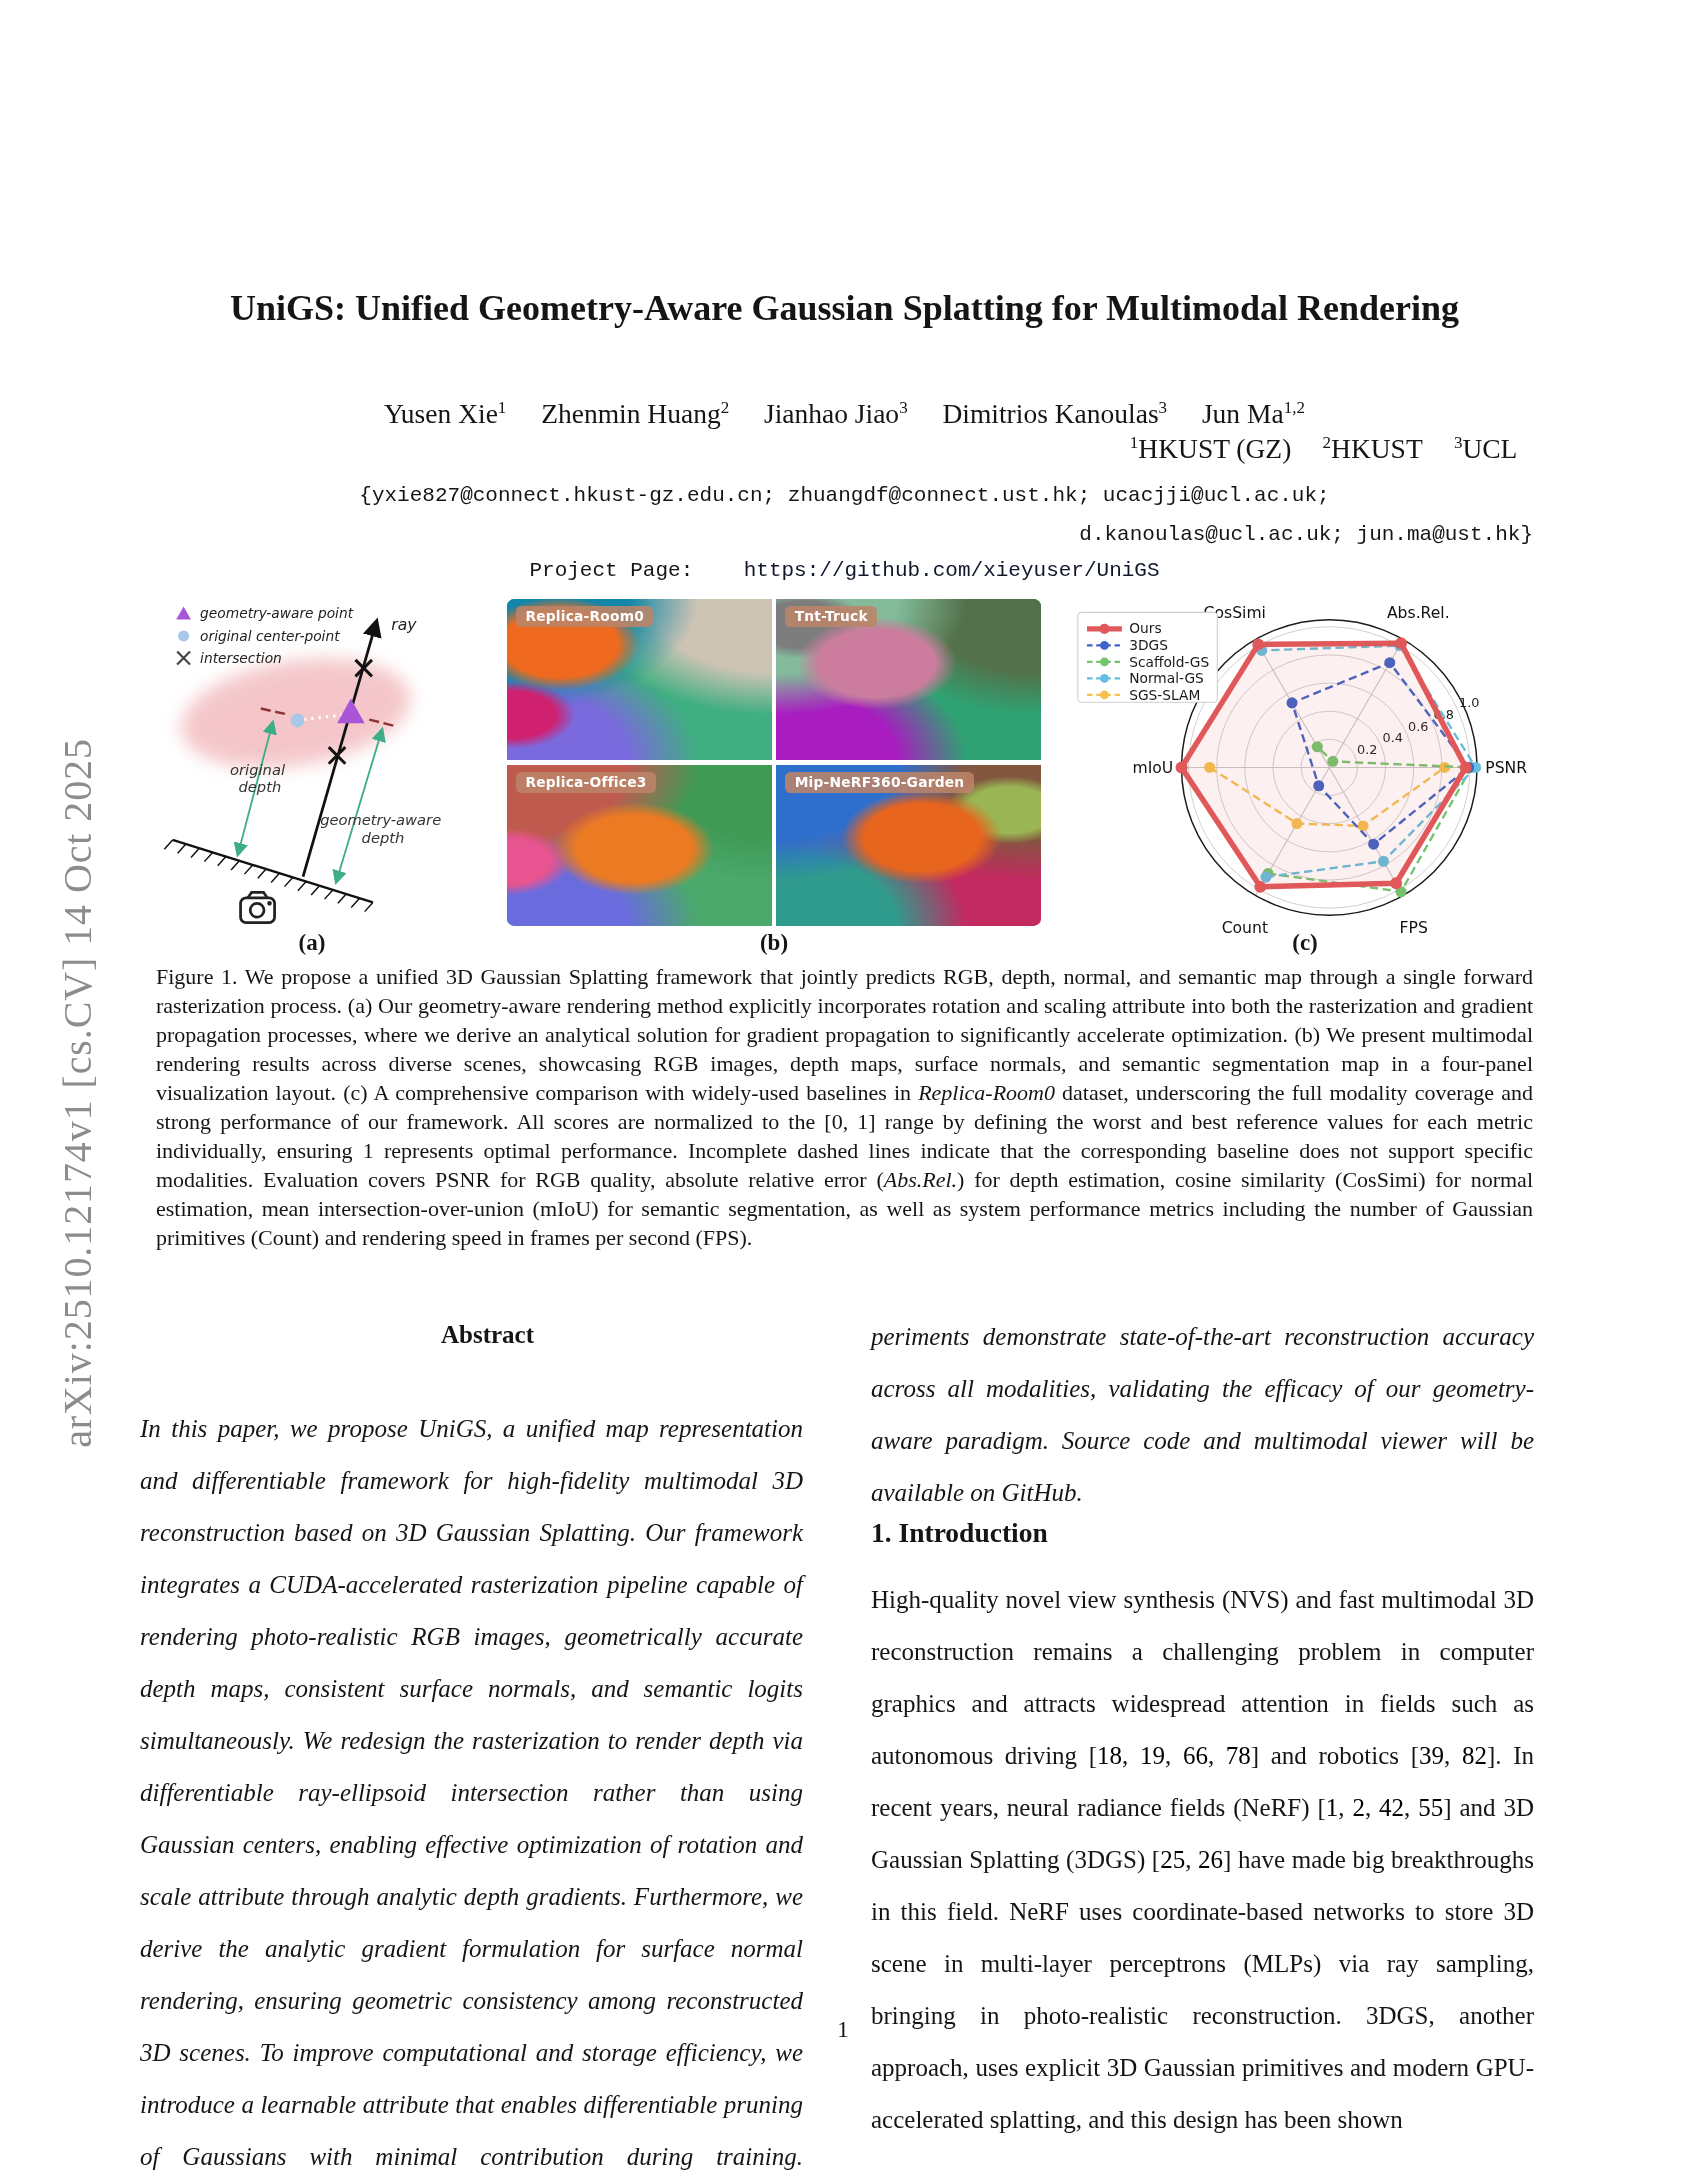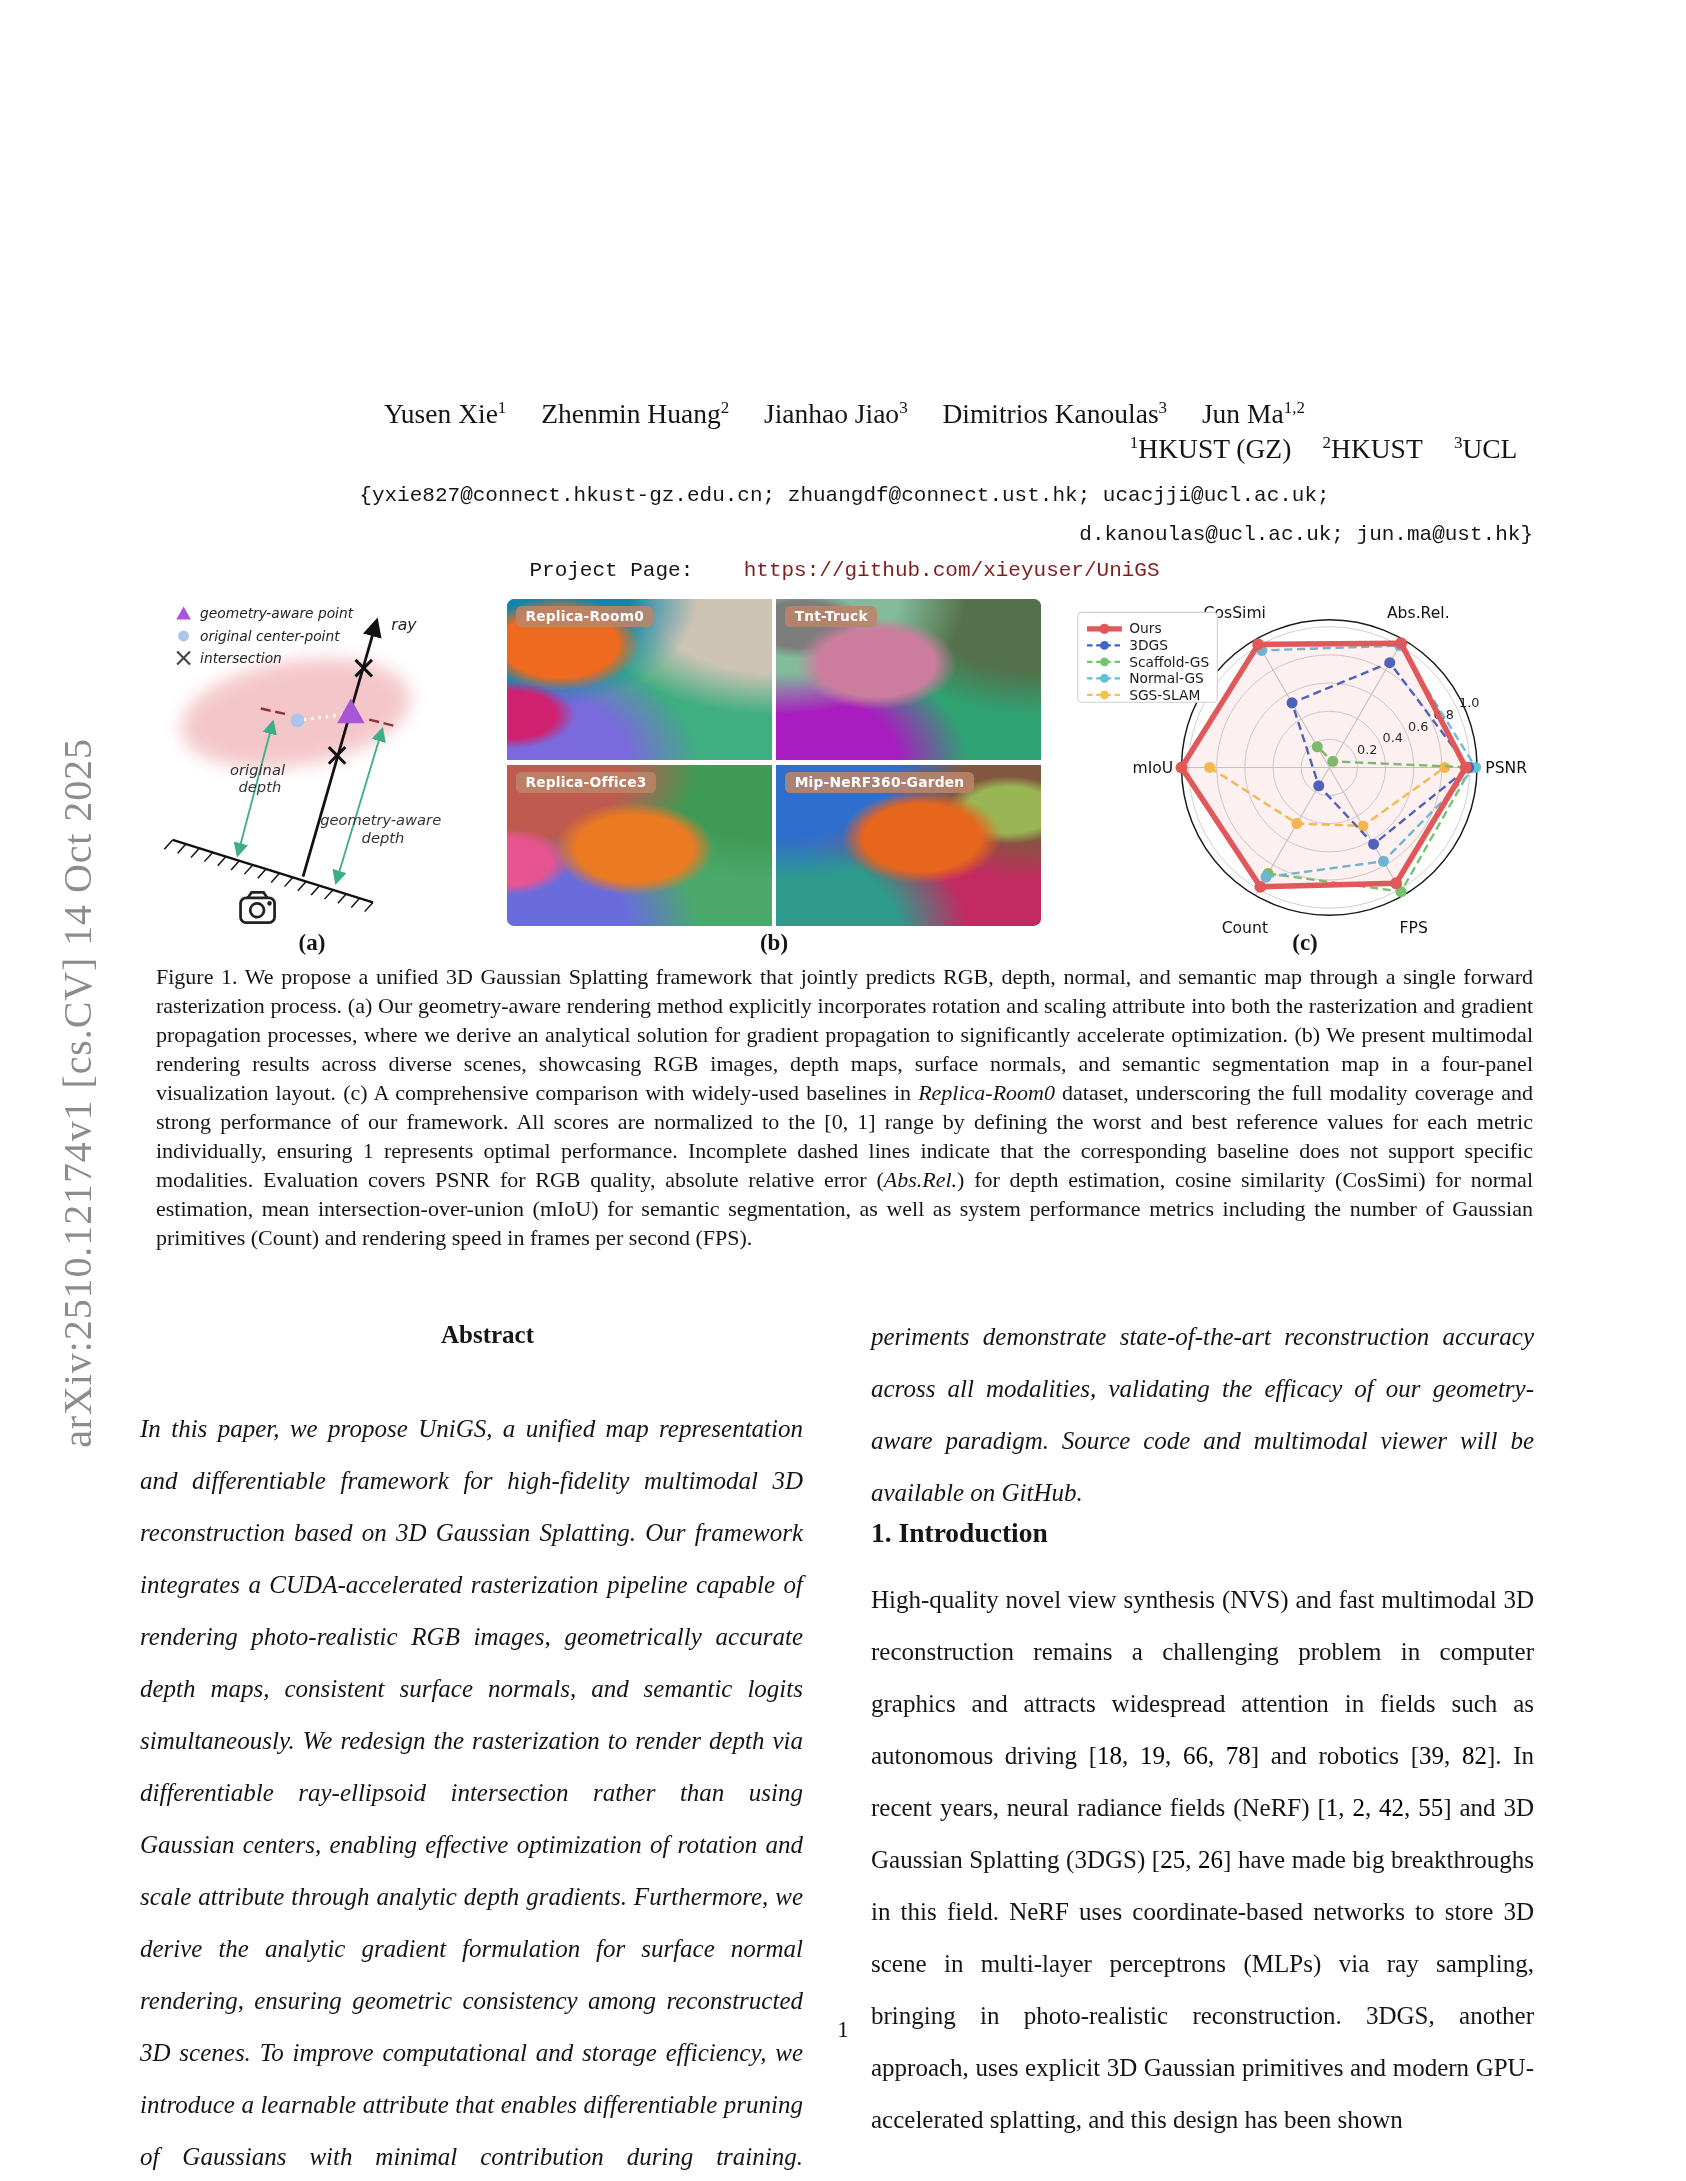--- a/index.html
+++ b/index.html
@@ -13,21 +13,21 @@
   .title{left:156px;top:287px;width:1377px;text-align:center;font-size:36px;font-weight:bold;}
   .authors{left:156px;top:398px;width:1377px;text-align:center;font-size:27.5px;}
   .authors span.author{margin:0 17.4px;}
   .affils{left:156px;top:433px;width:1377px;text-align:right;font-size:27.5px;}
   .affils span.affil{margin:0 15.6px;}
   sup{font-size:0.62em;}
   .mono{font-family:"Liberation Mono",monospace;}
   .emails1{left:156px;top:484px;width:1377px;text-align:center;font-size:21px;}
   .emails2{left:156px;top:523px;width:1377px;text-align:right;font-size:21px;}
   .project{left:156px;top:559px;width:1377px;text-align:center;font-size:21px;}
-  .project a{color:#7f1d1d;text-decoration:none;}
+  .project a{color:#0f172a;text-decoration:none;}
   
   .panelA{left:156px;top:590px;width:386px;height:340px;}
   .panelB{left:507px;top:599px;width:534px;height:327px;display:grid;
           grid-template-columns:1fr 1fr;grid-template-rows:1fr 1fr;gap:4.6px;
           border-radius:7.3px;overflow:hidden;background:#fff;}
   .scene{position:relative;overflow:hidden;}
   .scene-label{position:absolute;top:7.3px;left:9.2px;padding:1.8px 9.2px 2.8px;border-radius:5.5px;
                background:rgba(188,132,105,0.88);color:#fff;font-weight:bold;
                font-family:"DejaVu Sans",sans-serif;font-size:13.8px;letter-spacing:0.2px;}
   .panelC{left:1065px;top:590px;width:468px;height:354px;}
@@ -46,20 +46,21 @@
   .pagenum{left:0;top:2017px;width:1686px;text-align:center;font-size:23px;}
   svg text{font-family:"DejaVu Sans",sans-serif;}
 </style>
 </head>
 <body>
 
 <div class="page">
 
   <div class="abs arxiv">arXiv:2510.12174v1  [cs.CV]  14 Oct 2025</div>
 
+  <div class="abs title">UniGS: Unified Geometry-Aware Gaussian Splatting for Multimodal Rendering</div>
   <div class="abs authors" id="authors-line"><span class="author">Yusen Xie<sup>1</sup></span><span class="author">Zhenmin Huang<sup>2</sup></span><span class="author">Jianhao Jiao<sup>3</sup></span><span class="author">Dimitrios Kanoulas<sup>3</sup></span><span class="author">Jun Ma<sup>1,2</sup></span></div>
   <div class="abs affils" id="affils-line"><span class="affil"><sup>1</sup>HKUST (GZ)</span><span class="affil"><sup>2</sup>HKUST</span><span class="affil"><sup>3</sup>UCL</span></div>
   <div class="abs emails1 mono">{yxie827@connect.hkust-gz.edu.cn; zhuangdf@connect.ust.hk; ucacjji@ucl.ac.uk;</div>
   <div class="abs emails2 mono">d.kanoulas@ucl.ac.uk; jun.ma@ust.hk}</div>
   <div class="abs project mono">
     <span>Project Page:</span>
     <span>&nbsp;&nbsp;</span>
     <a href="#">https://github.com/xieyuser/UniGS</a>
   </div>
 

